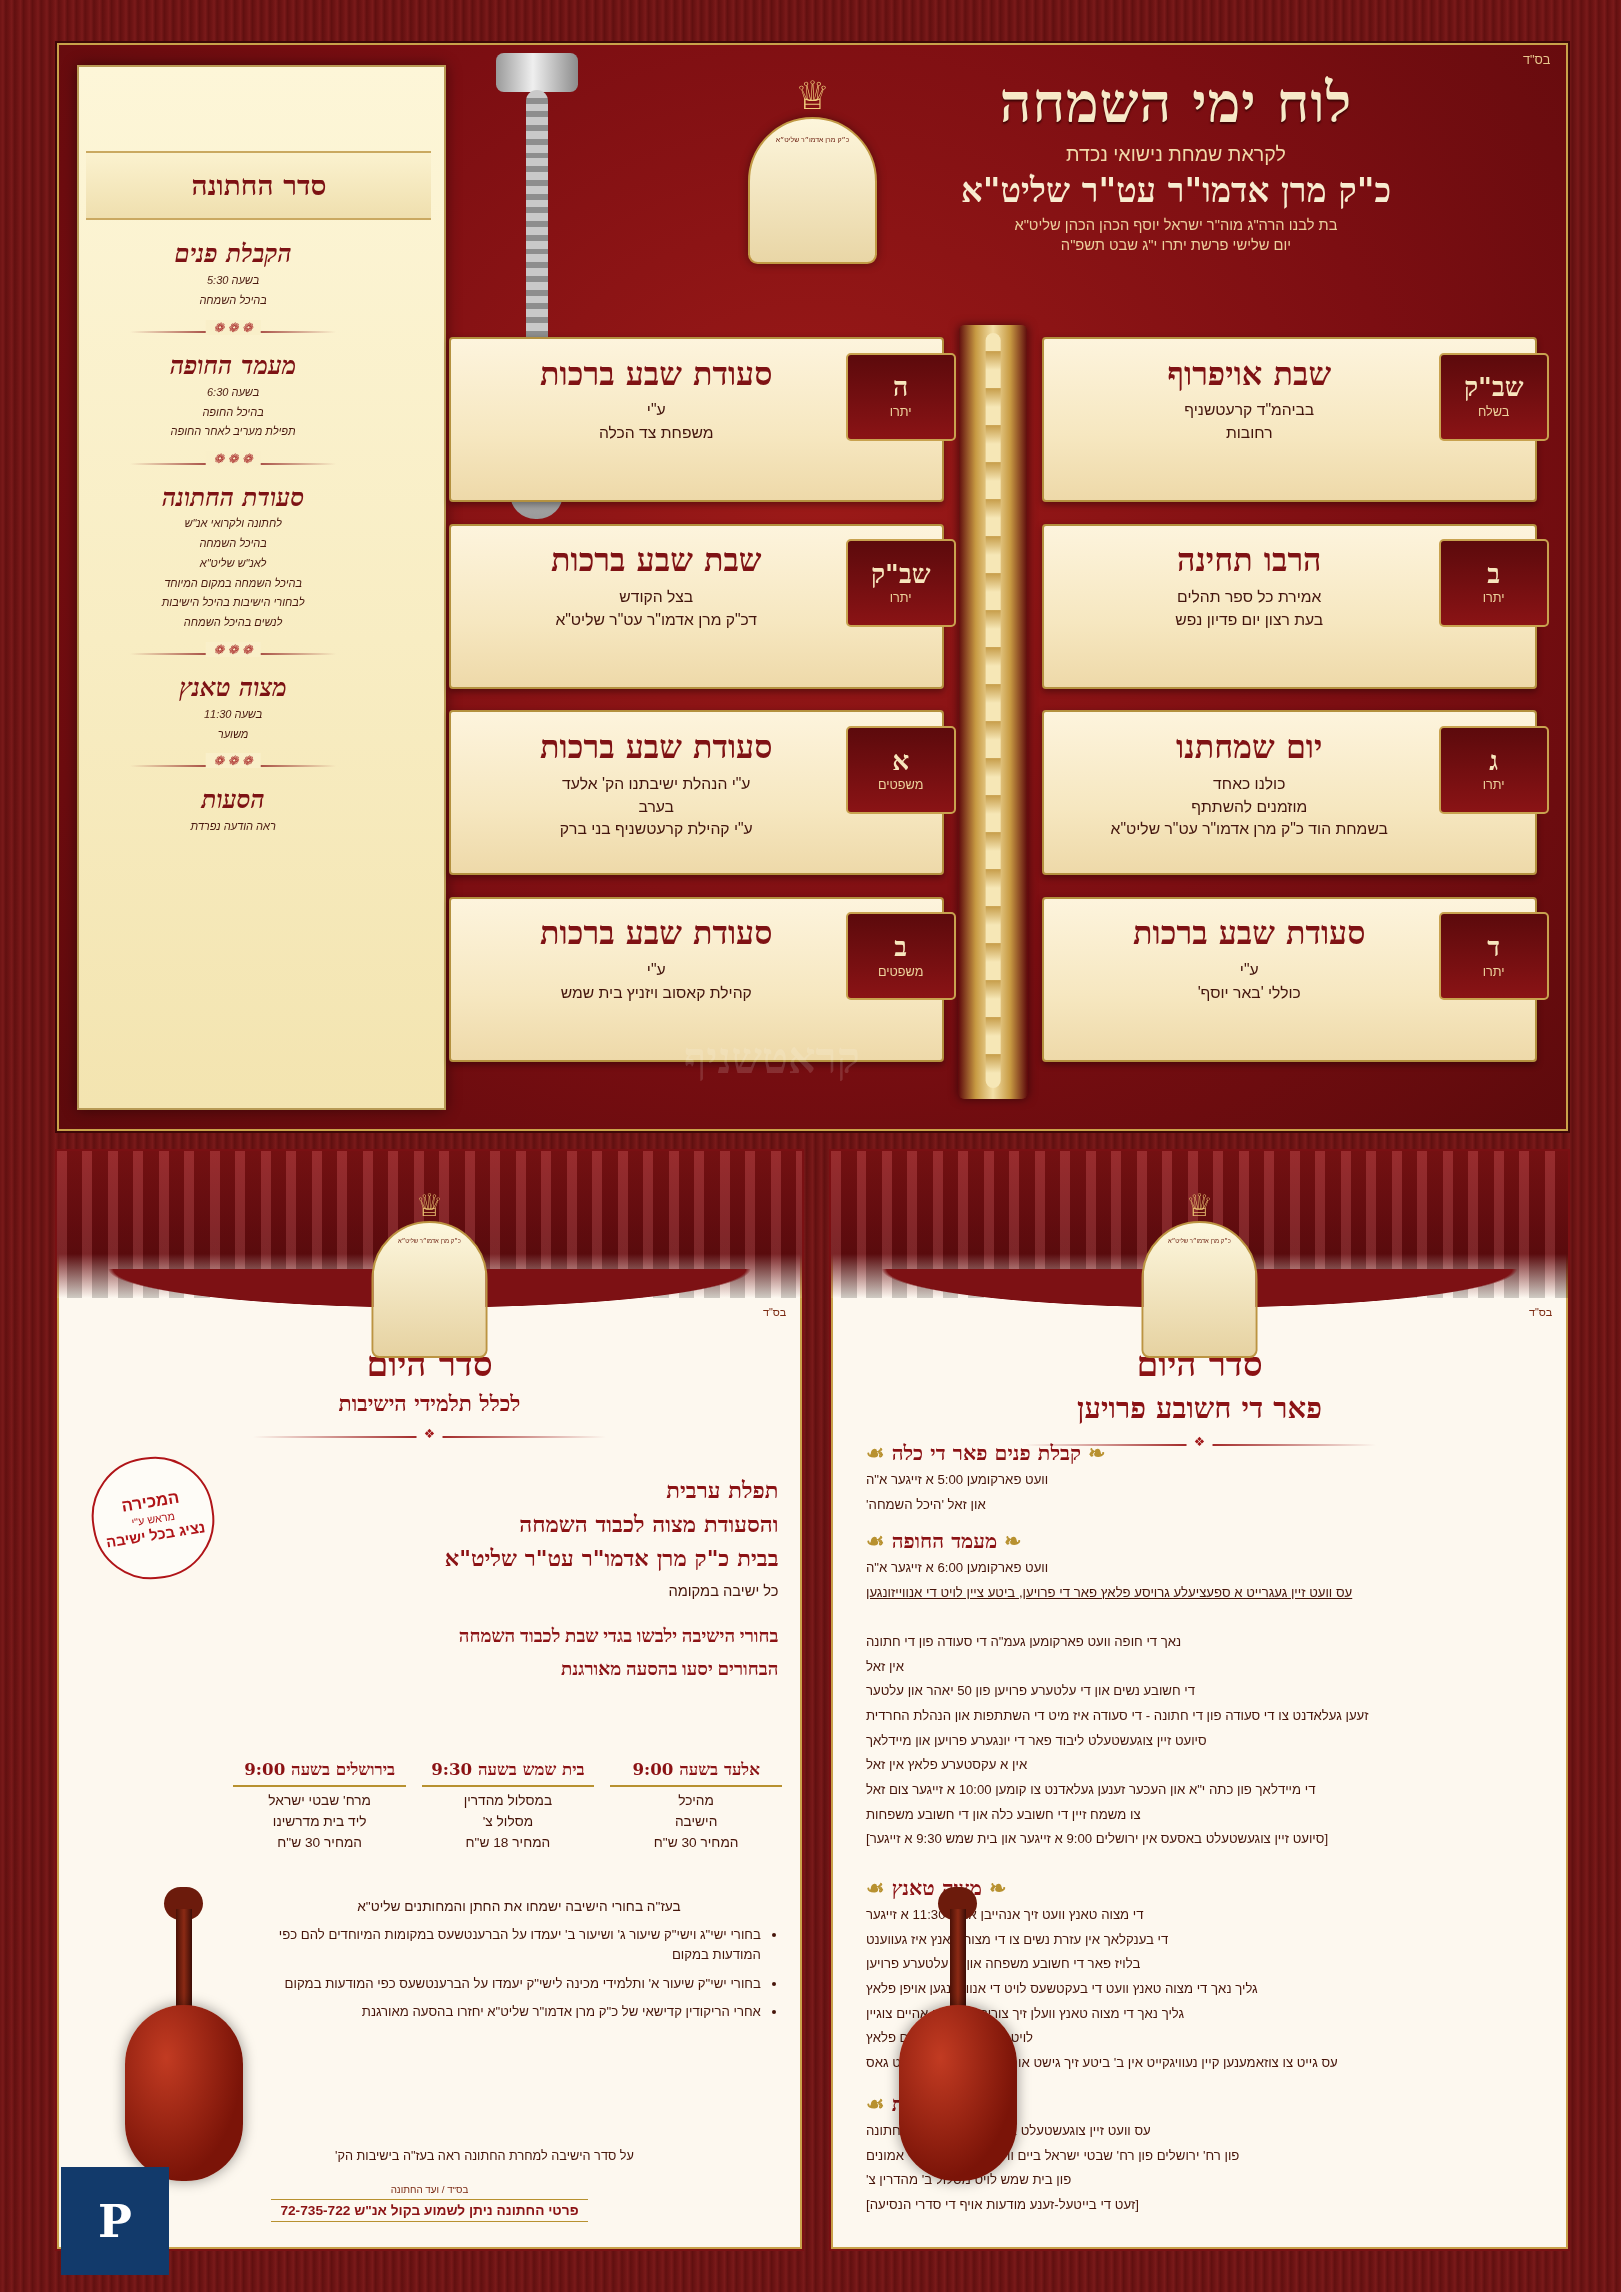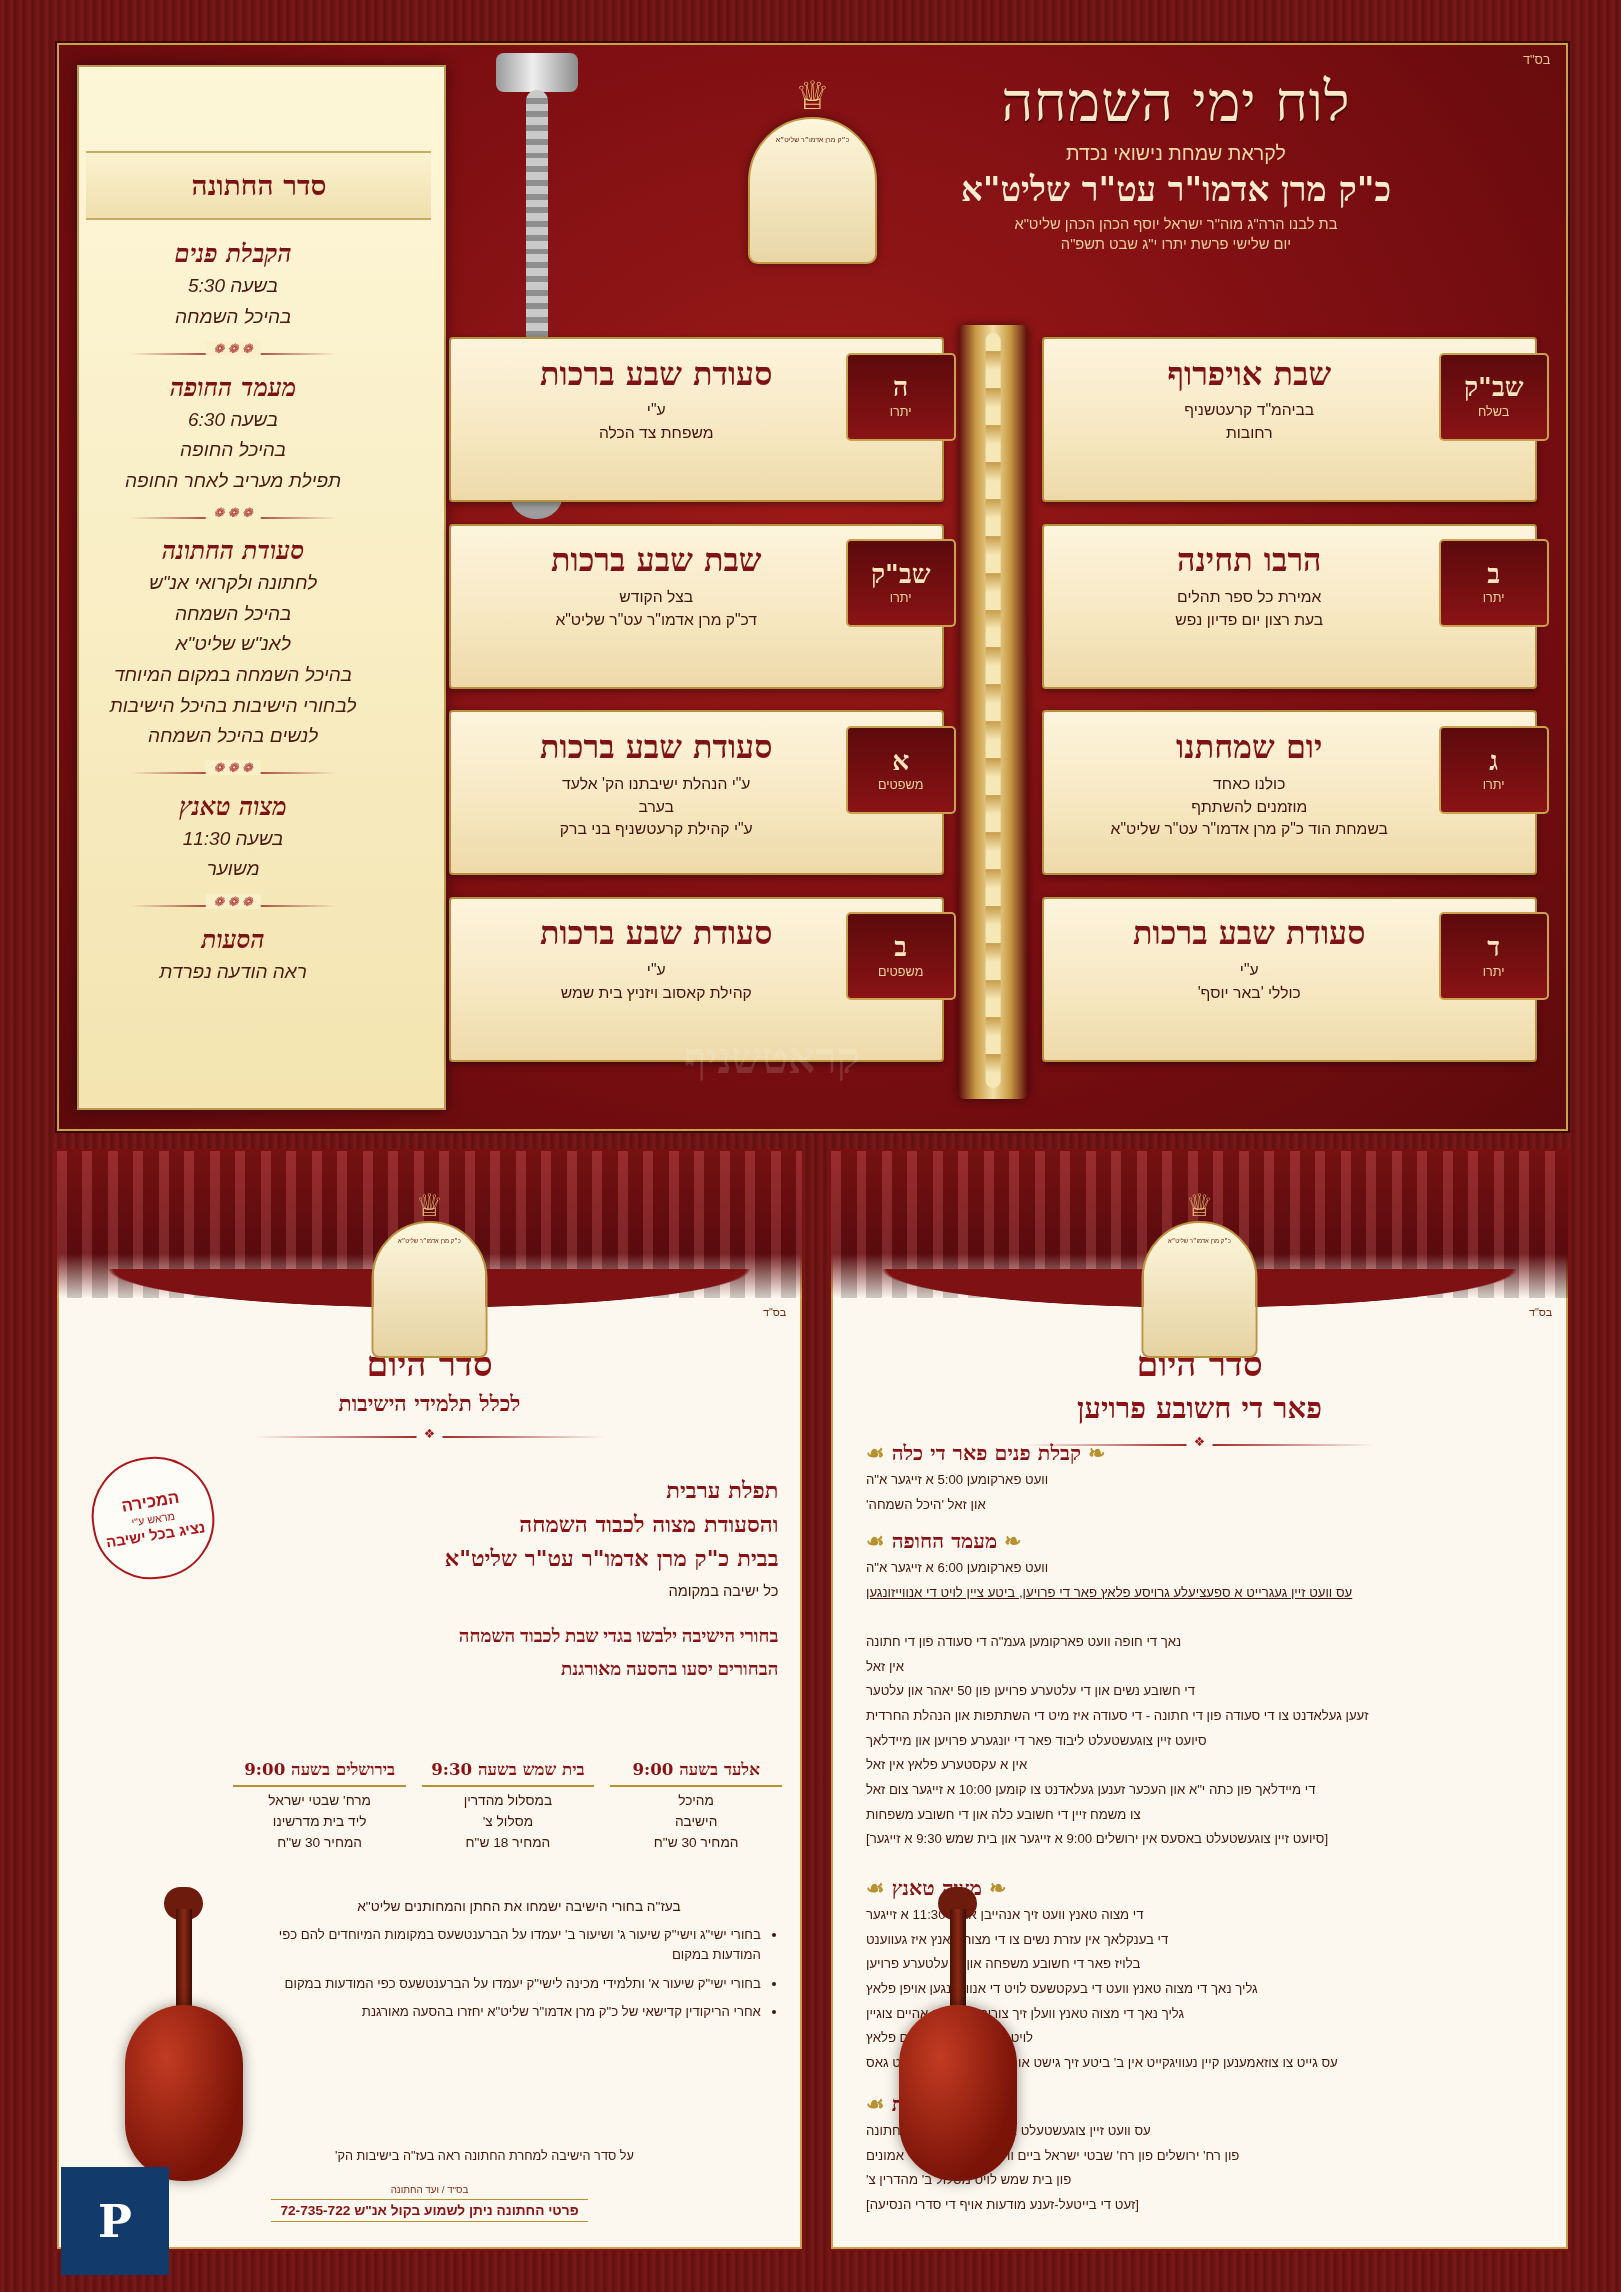--- a/index.html
+++ b/index.html
@@ -18,21 +18,21 @@
     position:absolute;left:55px;top:41px;width:1511px;height:1088px;
     background:#7e0f13;
     background-image:
       radial-gradient(ellipse at 50% 40%, #9c1a18 0%, #7c0e12 55%, #5d0a0c 100%);
     border:2.9px solid #3d0707;
     box-shadow:0 0 0 2px #c9a24a inset;
     overflow:hidden;
   }
   .top-header{position:absolute;right:39px;top:27.4px;width:706px;text-align:center;color:#f6e3bb;}
   .bsd{position:absolute;right:17.6px;top:9.8px;font-size:12.7px;color:#e8c98f;}
-  .t-title{font-family:"DejaVu Serif", serif;font-weight:normal;font-size:55px;color:#f7e9c8;letter-spacing:1px;text-shadow:0 2px 2px #3b0505;}
+  .t-title{font-family:"DejaVu Serif", serif;font-weight:bold;font-size:55px;color:#f7e9c8;letter-spacing:1px;text-shadow:0 2px 2px #3b0505;}
   .t-sub1{font-size:19.6px;color:#f0d9a8;margin-top:7.8px;}
   .t-sub2{font-family:"DejaVu Serif", serif;font-weight:bold;font-size:34px;color:#f8ecd0;margin-top:3.9px;}
   .t-sub3{font-size:14.7px;color:#eccf9c;margin-top:6.9px;}
   .t-sub4{font-size:14.7px;color:#eccf9c;margin-top:3.9px;}
 
   
   .scroll-col{
     position:absolute;left:19.6px;top:21.6px;width:365px;height:1041px;
     background:linear-gradient(180deg,#fdf6d8 0%,#f8edc3 55%,#f3e4b0 100%);
     border:2px solid #b89a55;
@@ -40,21 +40,21 @@
   }
   .scroll-top{
     position:absolute;left:7.8px;top:84px;width:345px;height:65px;
     background:linear-gradient(180deg,#fbf2cf,#efdfae);
     border-top:2px solid #caa961;border-bottom:2px solid #caa961;
     display:flex;align-items:center;justify-content:center;
   }
   .scroll-top span{font-family:"DejaVu Serif",serif;font-weight:bold;font-size:28px;color:#7c1113;}
   .scroll-body{position:absolute;left:0;top:167px;width:309px;text-align:center;color:#5b1010;font-style:italic;}
   .sb-h{font-family:"DejaVu Serif",serif;font-weight:bold;font-size:24.5px;color:#7d1214;margin-top:5.9px;}
-  .sb-t{font-size:19px;color:#4a1a10;margin-top:4.9px;line-height:1.35;}
+  .sb-t{font-size:11px;color:#4a1a10;margin-top:4.9px;line-height:1.35;}
   .sb-sep{margin:15.7px auto 11.8px;width:206px;height:15.7px;position:relative;}
   .sb-sep:before{content:"";position:absolute;left:0;right:0;top:7.8px;height:2px;background:linear-gradient(90deg,rgba(140,20,20,0),#8d1a1a,rgba(140,20,20,0));}
   .sb-sep:after{content:"❁ ❁ ❁";position:absolute;left:50%;top:-3.9px;transform:translateX(-50%);color:#a2181a;font-size:12.7px;background:#f9efc9;padding:0 7.8px;}
 
   
   .book{position:absolute;left:392px;top:294px;width:1088px;height:745px;}
   .spine{
     position:absolute;left:50%;top:-11.8px;transform:translateX(-50%);
     width:69px;height:774px;
     background:linear-gradient(90deg,#5e0a0c,#c79a42 25%,#f3e0a8 50%,#c79a42 75%,#5e0a0c);

